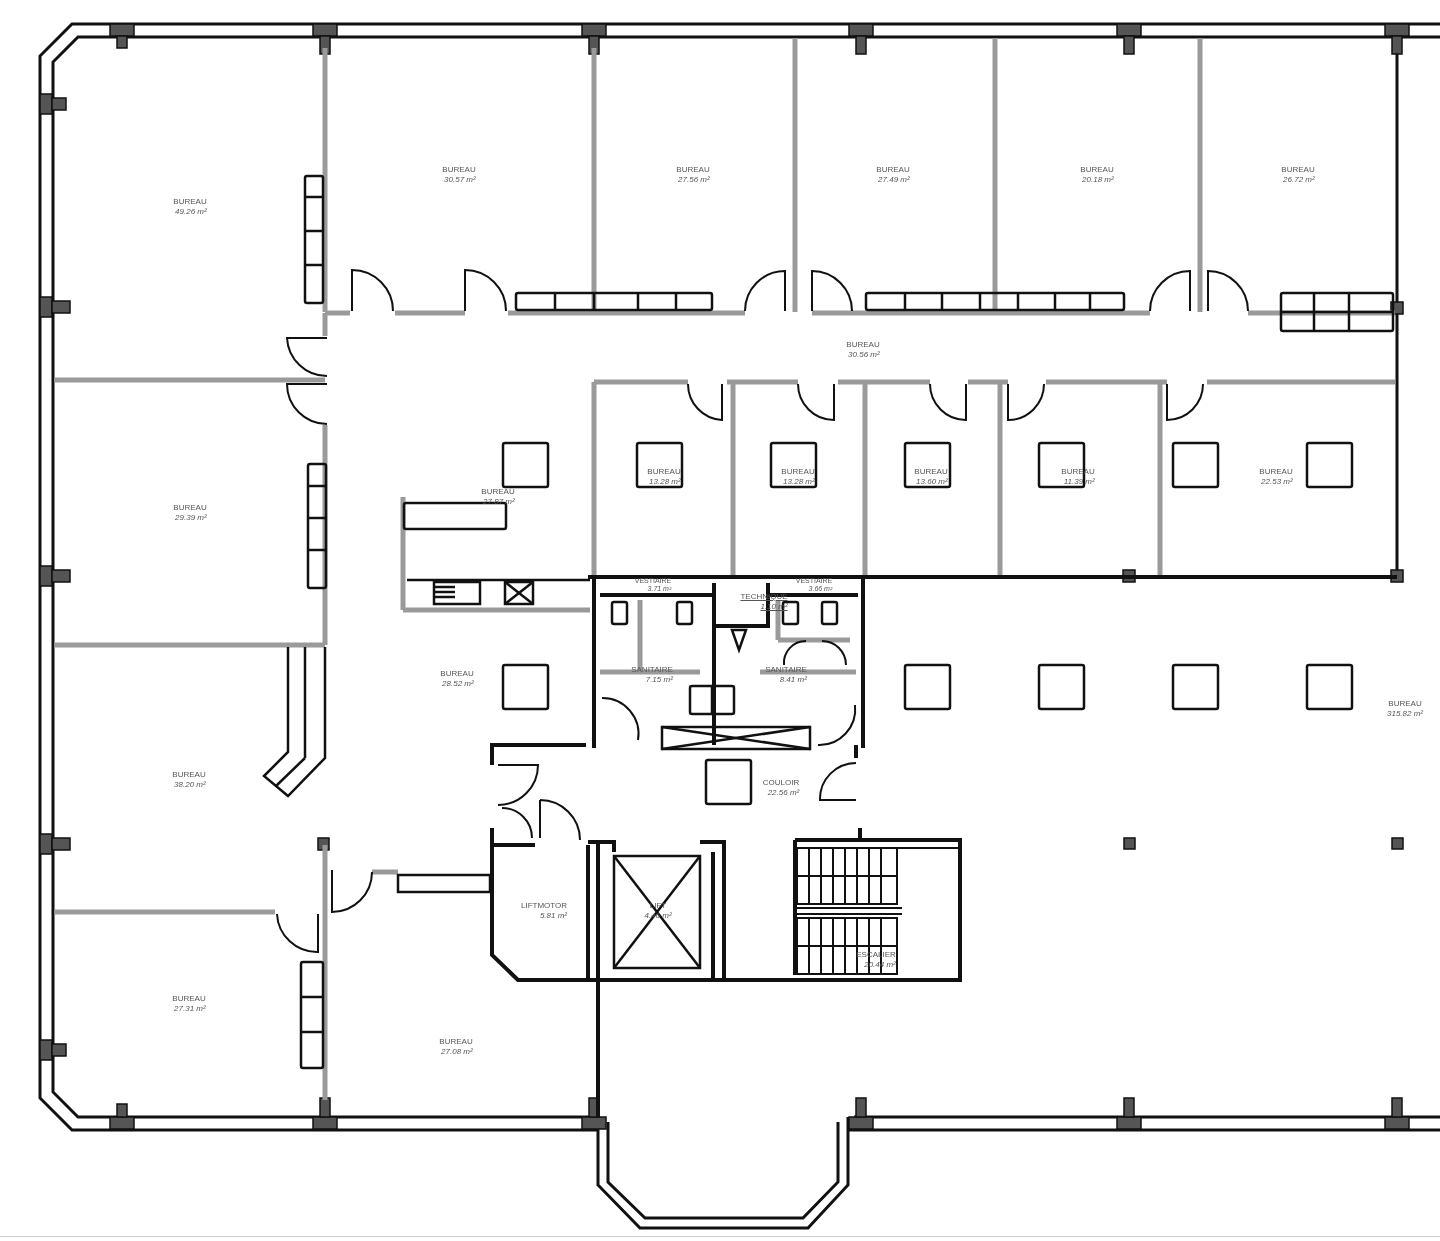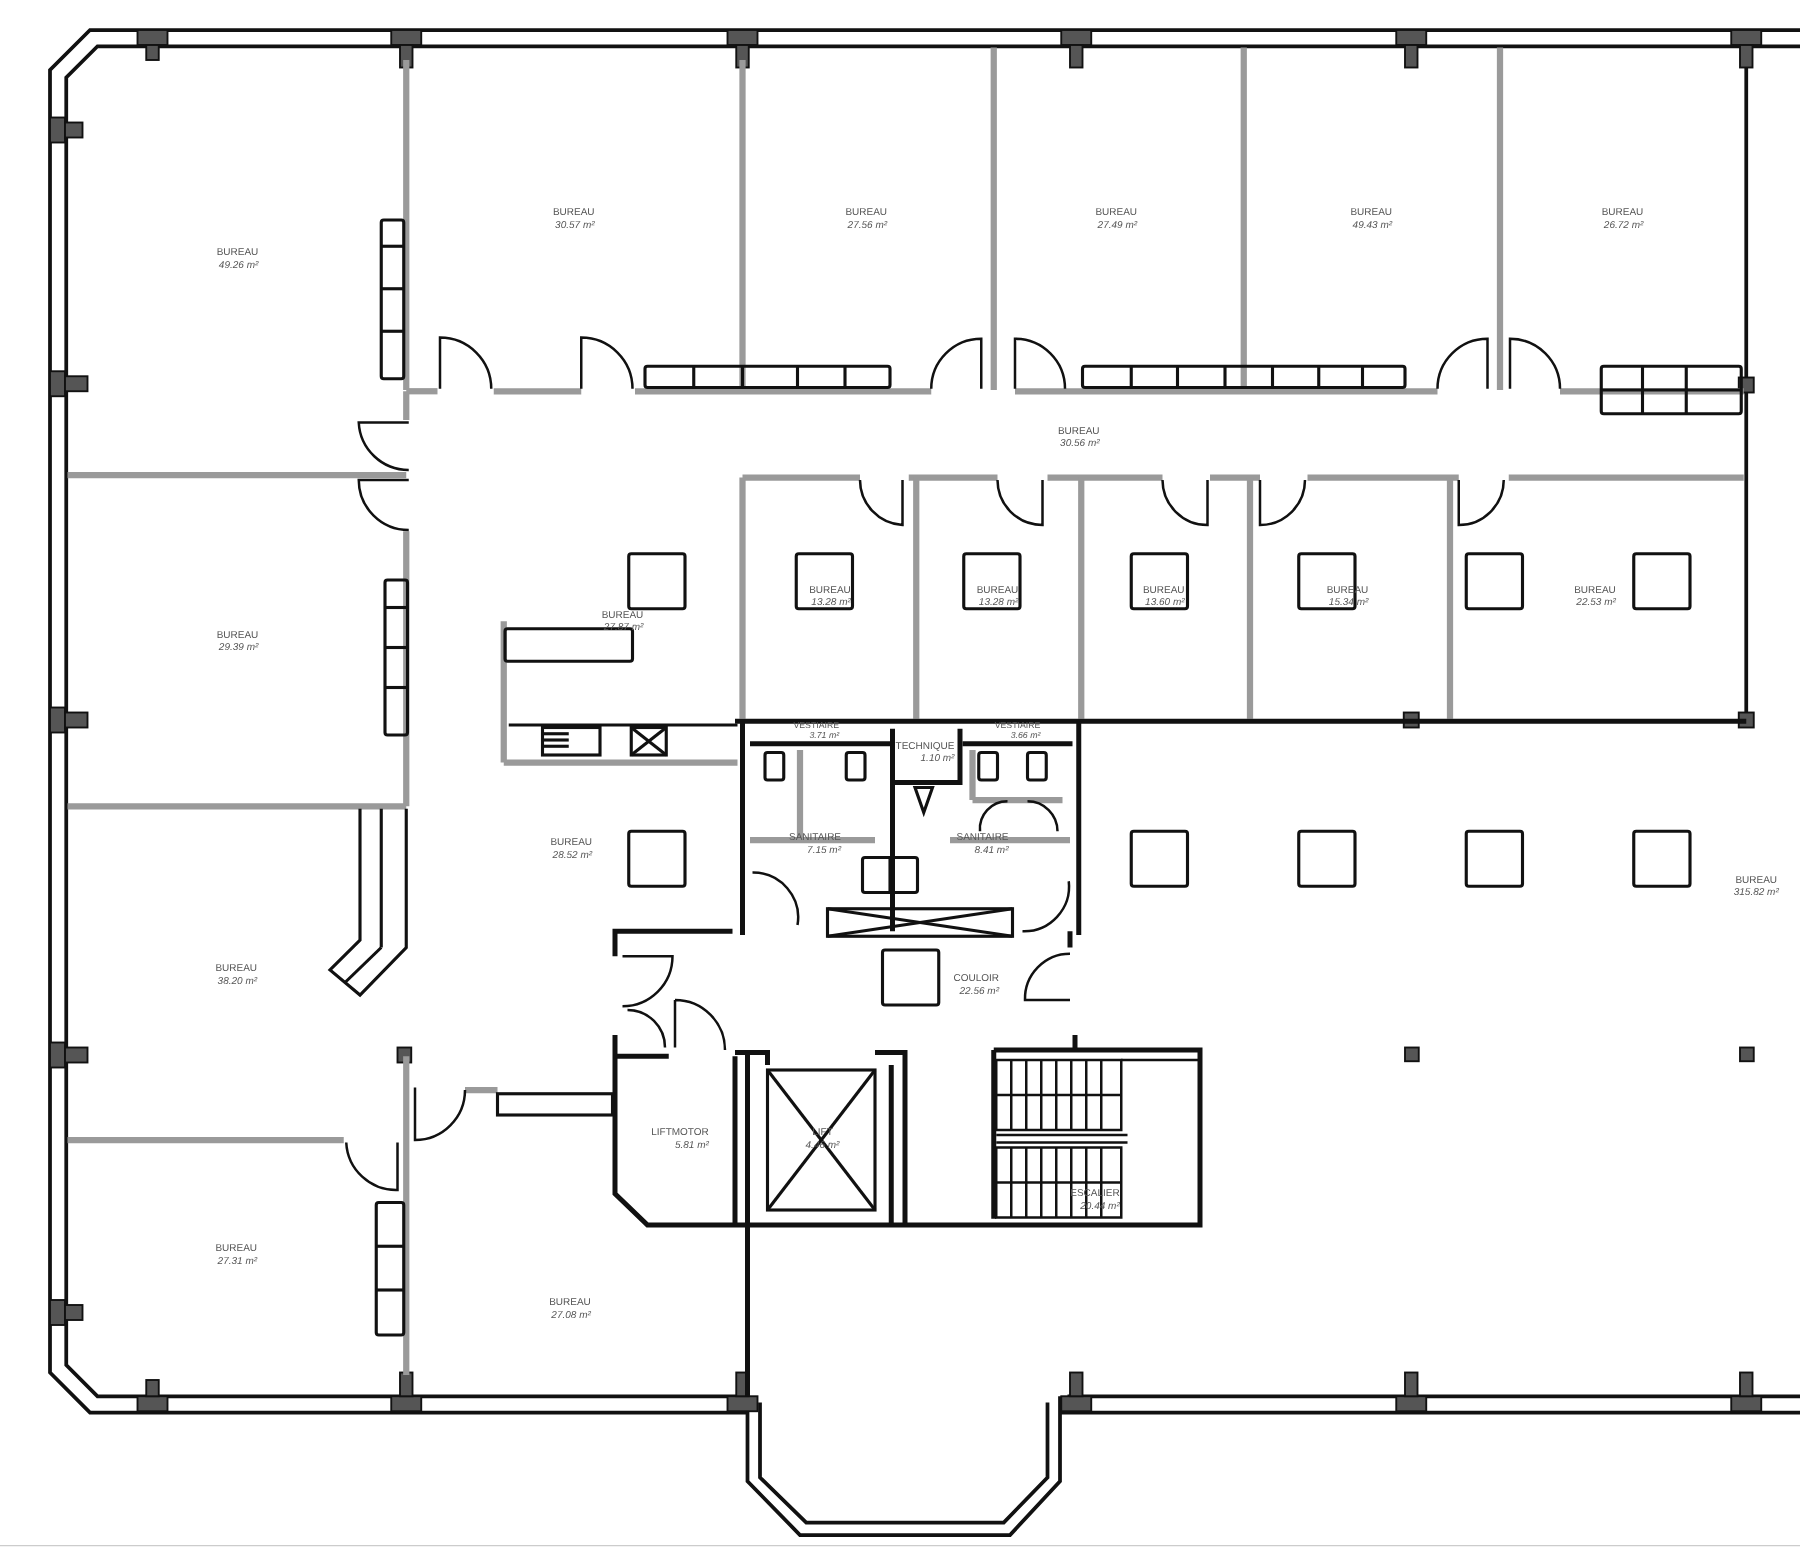--- a/index.html
+++ b/index.html
@@ -276,21 +276,21 @@
   <div class="room-label" style="left:693px;top:175px;">
       <div>BUREAU</div>
       <div class="area">27.56 m²</div>
     </div>
   <div class="room-label" style="left:893px;top:175px;">
       <div>BUREAU</div>
       <div class="area">27.49 m²</div>
     </div>
   <div class="room-label" style="left:1097px;top:175px;">
       <div>BUREAU</div>
-      <div class="area">49.43 m²</div>
+      <div class="area">20.18 m²</div>
     </div>
   <div class="room-label" style="left:1298px;top:175px;">
       <div>BUREAU</div>
       <div class="area">26.72 m²</div>
     </div>
   <div class="room-label" style="left:863px;top:350px;">
       <div>BUREAU</div>
       <div class="area">30.56 m²</div>
     </div>
   <div class="room-label" style="left:190px;top:513px;">
@@ -308,31 +308,31 @@
   <div class="room-label" style="left:798px;top:477px;">
       <div>BUREAU</div>
       <div class="area">13.28 m²</div>
     </div>
   <div class="room-label" style="left:931px;top:477px;">
       <div>BUREAU</div>
       <div class="area">13.60 m²</div>
     </div>
   <div class="room-label" style="left:1078px;top:477px;">
       <div>BUREAU</div>
-      <div class="area">15.34 m²</div>
+      <div class="area">11.39 m²</div>
     </div>
   <div class="room-label" style="left:1276px;top:477px;">
       <div>BUREAU</div>
       <div class="area">22.53 m²</div>
     </div>
   <div class="room-label" style="left:653px;top:585px;font-size:7px;line-height:8px;">
       <div>VESTIAIRE</div>
       <div class="area">3.71 m²</div>
     </div>
-  <div class="room-label" style="left:740px;top:602px;">
+  <div class="room-label" style="left:764px;top:602px;text-decoration:underline;">
       <div>TECHNIQUE</div>
       <div class="area">1.10 m²</div>
     </div>
   <div class="room-label" style="left:814px;top:585px;font-size:7px;line-height:8px;">
       <div>VESTIAIRE</div>
       <div class="area">3.66 m²</div>
     </div>
   <div class="room-label" style="left:652px;top:675px;">
       <div>SANITAIRE</div>
       <div class="area">7.15 m²</div>

